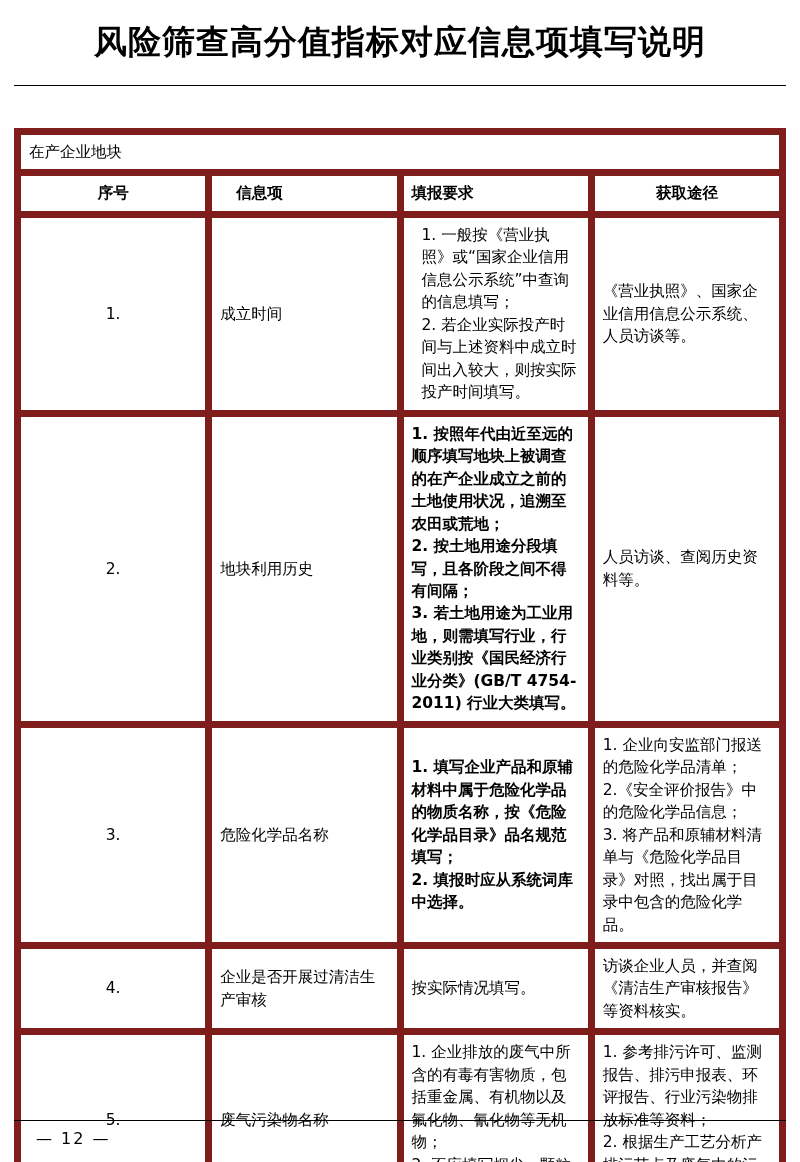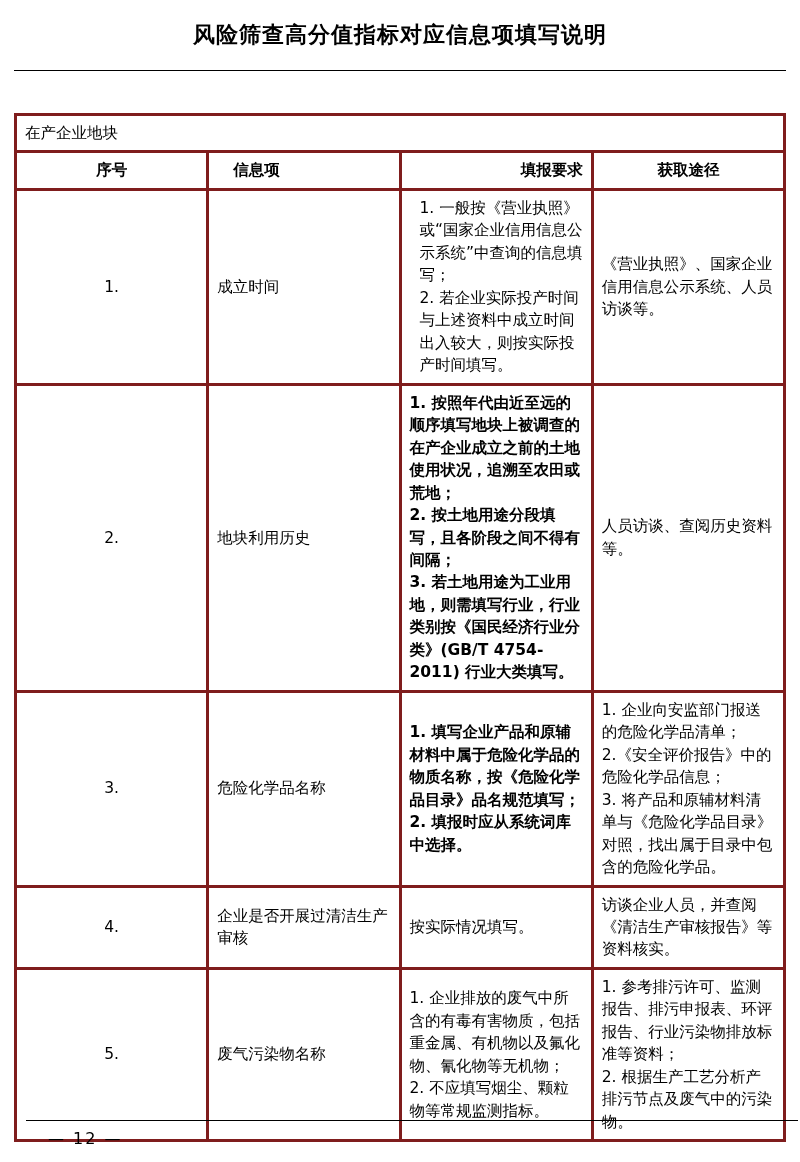--- a/index.html
+++ b/index.html
@@ -16,41 +16,41 @@
   }
   .page {
     width: 800px;
     height: 1162px;
     box-sizing: border-box;
     padding: 0 14px;
     position: relative;
   }
   .doc-title {
     text-align: center;
-    font-size: 22px;
+    font-size: 33px;
     font-weight: bold;
     letter-spacing: 1px;
     padding-top: 20px;
     padding-bottom: 10px;
     font-family: "DejaVu Sans", "Liberation Sans", sans-serif;
   }
   .title-rule {
     width: 100%;
     height: 1px;
     background: #000;
     margin-top: 10px;
   }
   table.main-table {
     border-collapse: collapse;
     width: 772px;
     margin-top: 42px;
     table-layout: fixed;
   }
   table.main-table td, table.main-table th {
-    border: 3px solid #7f1d1d;
+    border: 7px solid #7f1d1d;
     vertical-align: middle;
     padding: 6px 8px;
     font-size: 15.5px;
     line-height: 1.45;
     font-family: "DejaVu Sans", "Liberation Sans", sans-serif;
   }
   .section-head td {
     text-align: left;
     font-size: 16px;
     padding: 6px 10px;
@@ -78,21 +78,21 @@
   td.c-src {
     width: 200px;
     text-align: left;
   }
   .footer {
     position: absolute;
     left: 0;
     right: 0;
     bottom: 14px;
     width: 800px;
-    padding: 0 26px;
+    padding: 0 14px;
     box-sizing: border-box;
   }
   .footer-rule {
     width: 772px;
     height: 1px;
     background: #000;
     margin-bottom: 8px;
   }
   .page-num {
     text-align: left;
@@ -111,21 +111,21 @@
   <div class="title-rule"></div>
 
   <table class="main-table">
     <tbody>
       <tr class="section-head">
         <td colspan="4" style="white-space: pre-wrap;">在产企业地块</td>
       </tr>
       <tr class="col-head">
         <td class="c-num" style="white-space: pre-wrap;">序号</td>
         <td class="c-item" style="text-align: left; padding-left: 24px; white-space: pre-wrap;">信息项</td>
-        <td class="c-req" style="text-align: right; white-space: pre-wrap;">填报要求</td>
+        <td class="c-req" style="text-align: left; white-space: pre-wrap;">填报要求</td>
         <td class="c-src" style="text-align: center; white-space: pre-wrap;">获取途径</td>
       </tr>
 
       <tr>
         <td class="c-num" style="white-space: pre-wrap;">1.</td>
         <td class="c-item" style="white-space: pre-wrap;">成立时间</td>
         <td class="c-req" style="white-space: pre-wrap; padding-left: 18px;">1. 一般按《营业执照》或“国家企业信用信息公示系统”中查询的信息填写；
 2. 若企业实际投产时间与上述资料中成立时间出入较大，则按实际投产时间填写。</td>
         <td class="c-src" style="white-space: pre-wrap;">《营业执照》、国家企业信用信息公示系统、人员访谈等。</td>
       </tr>

